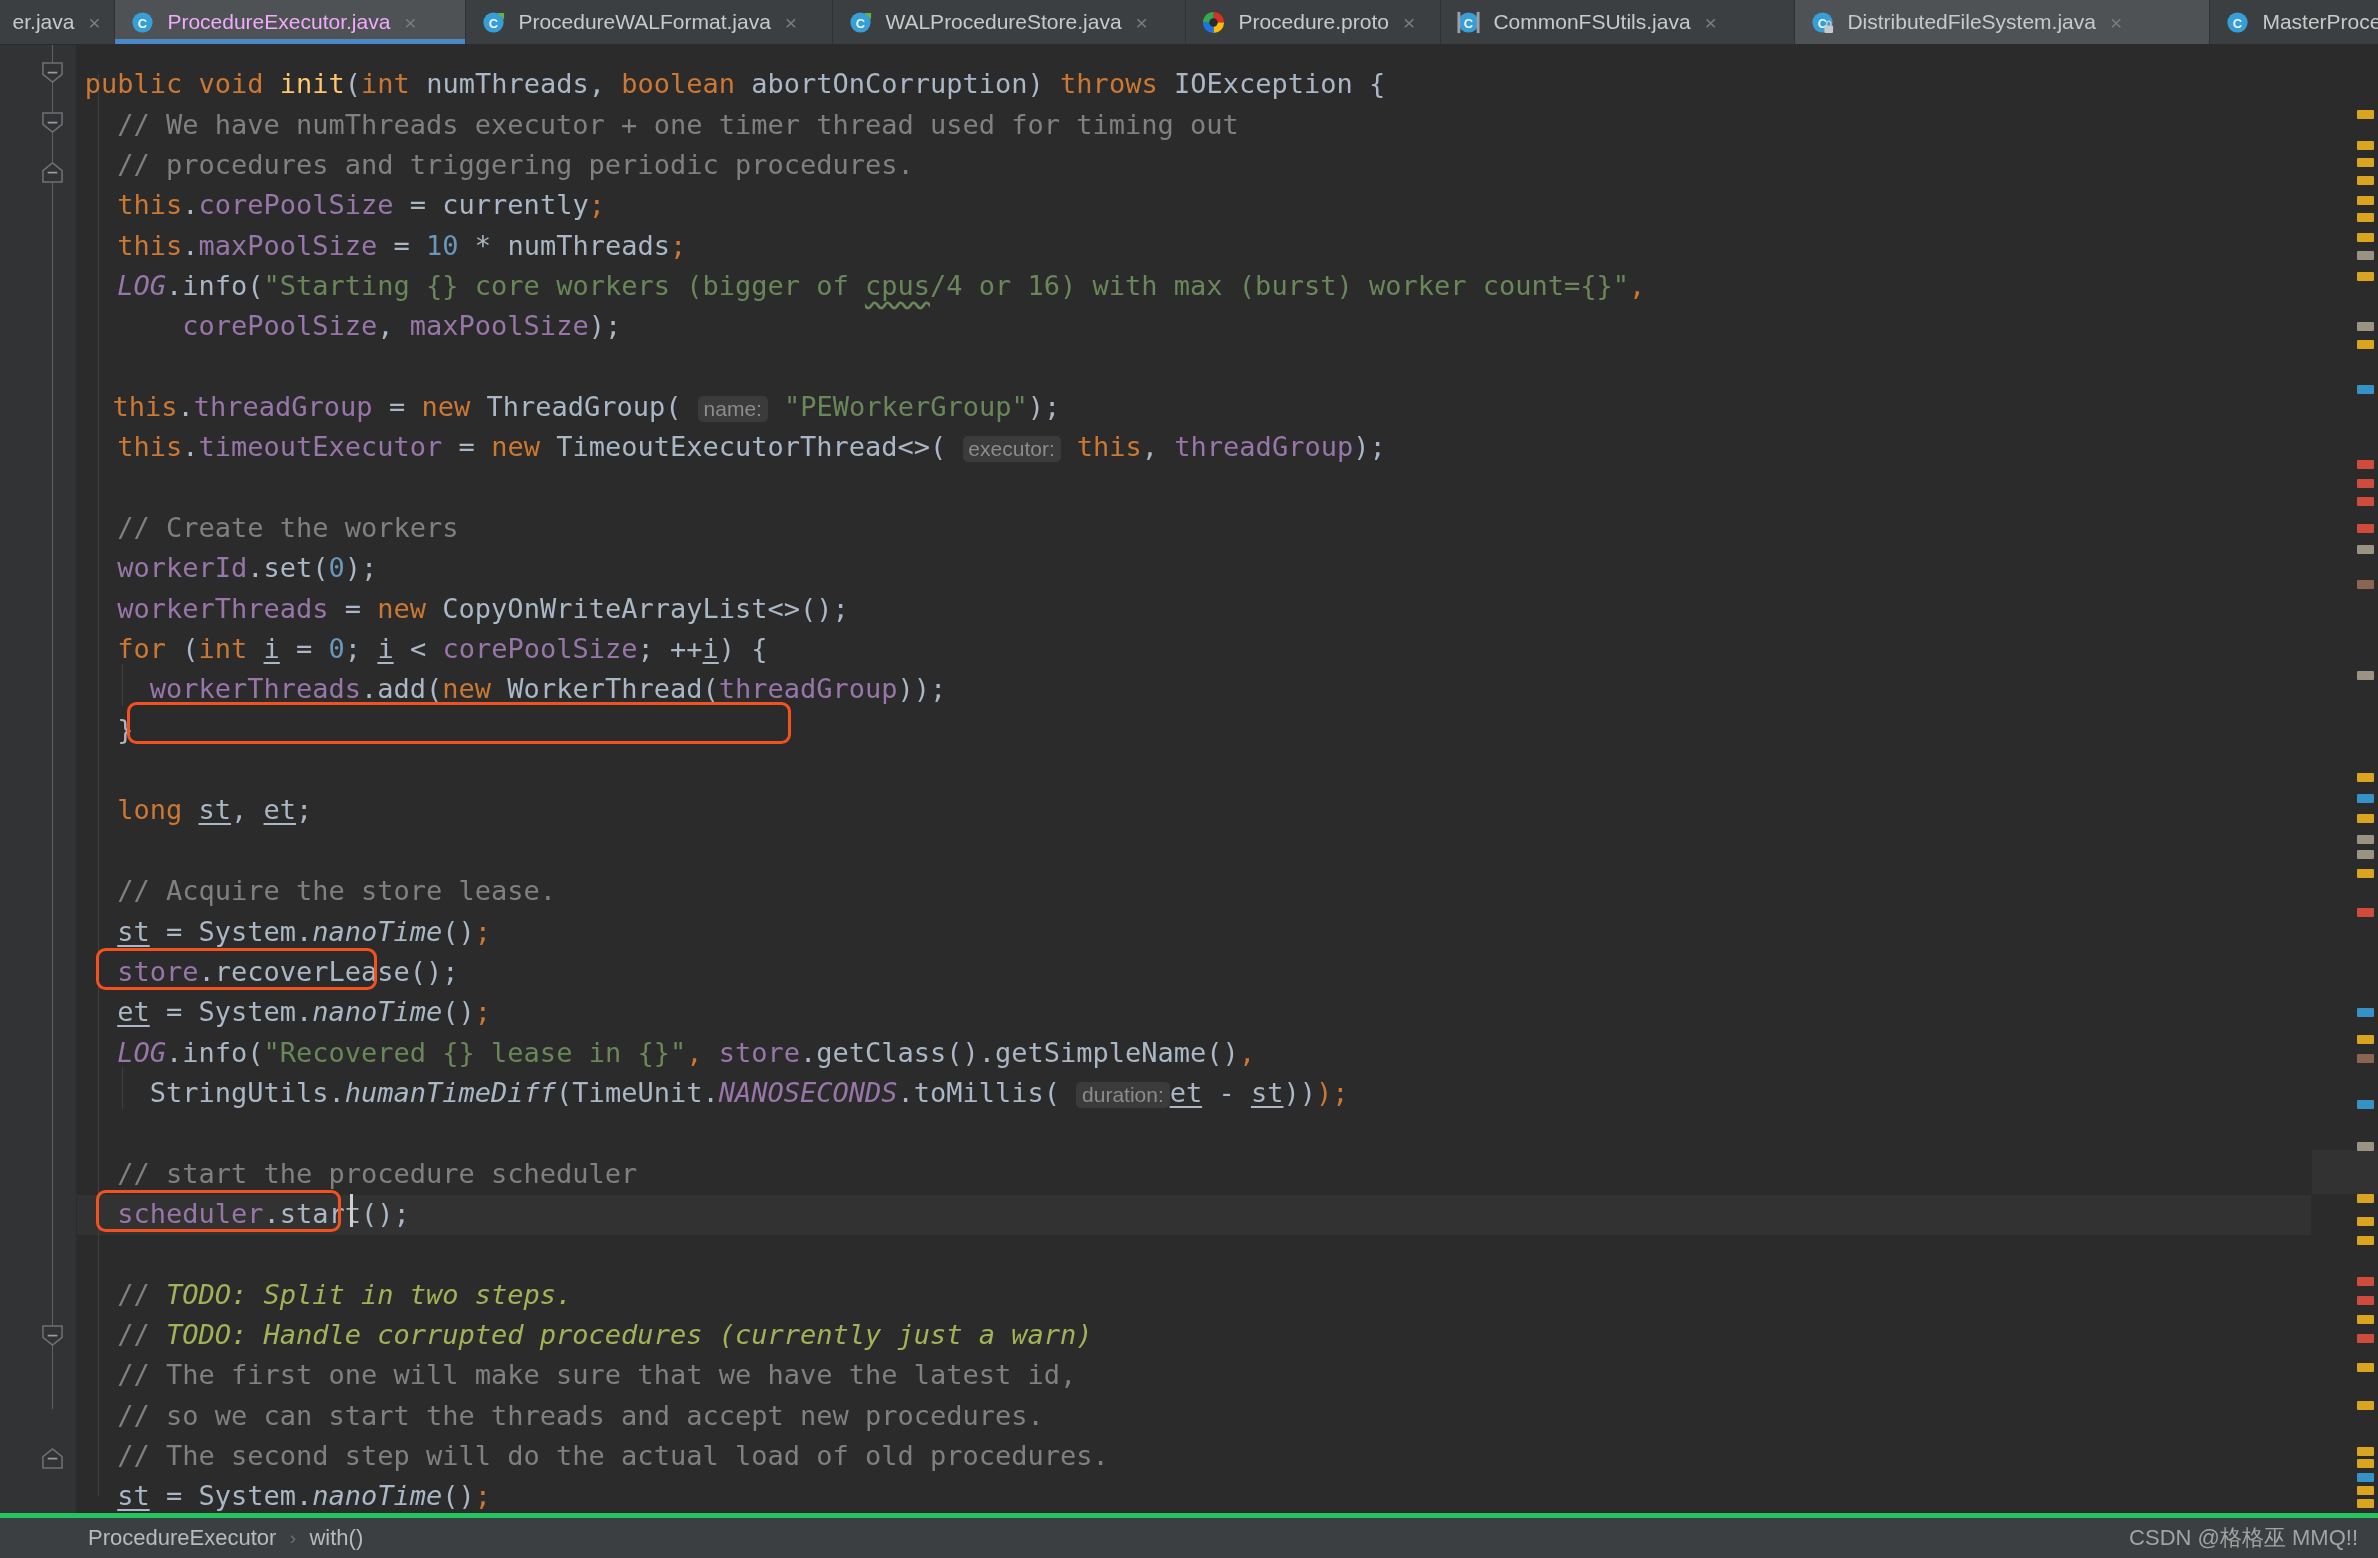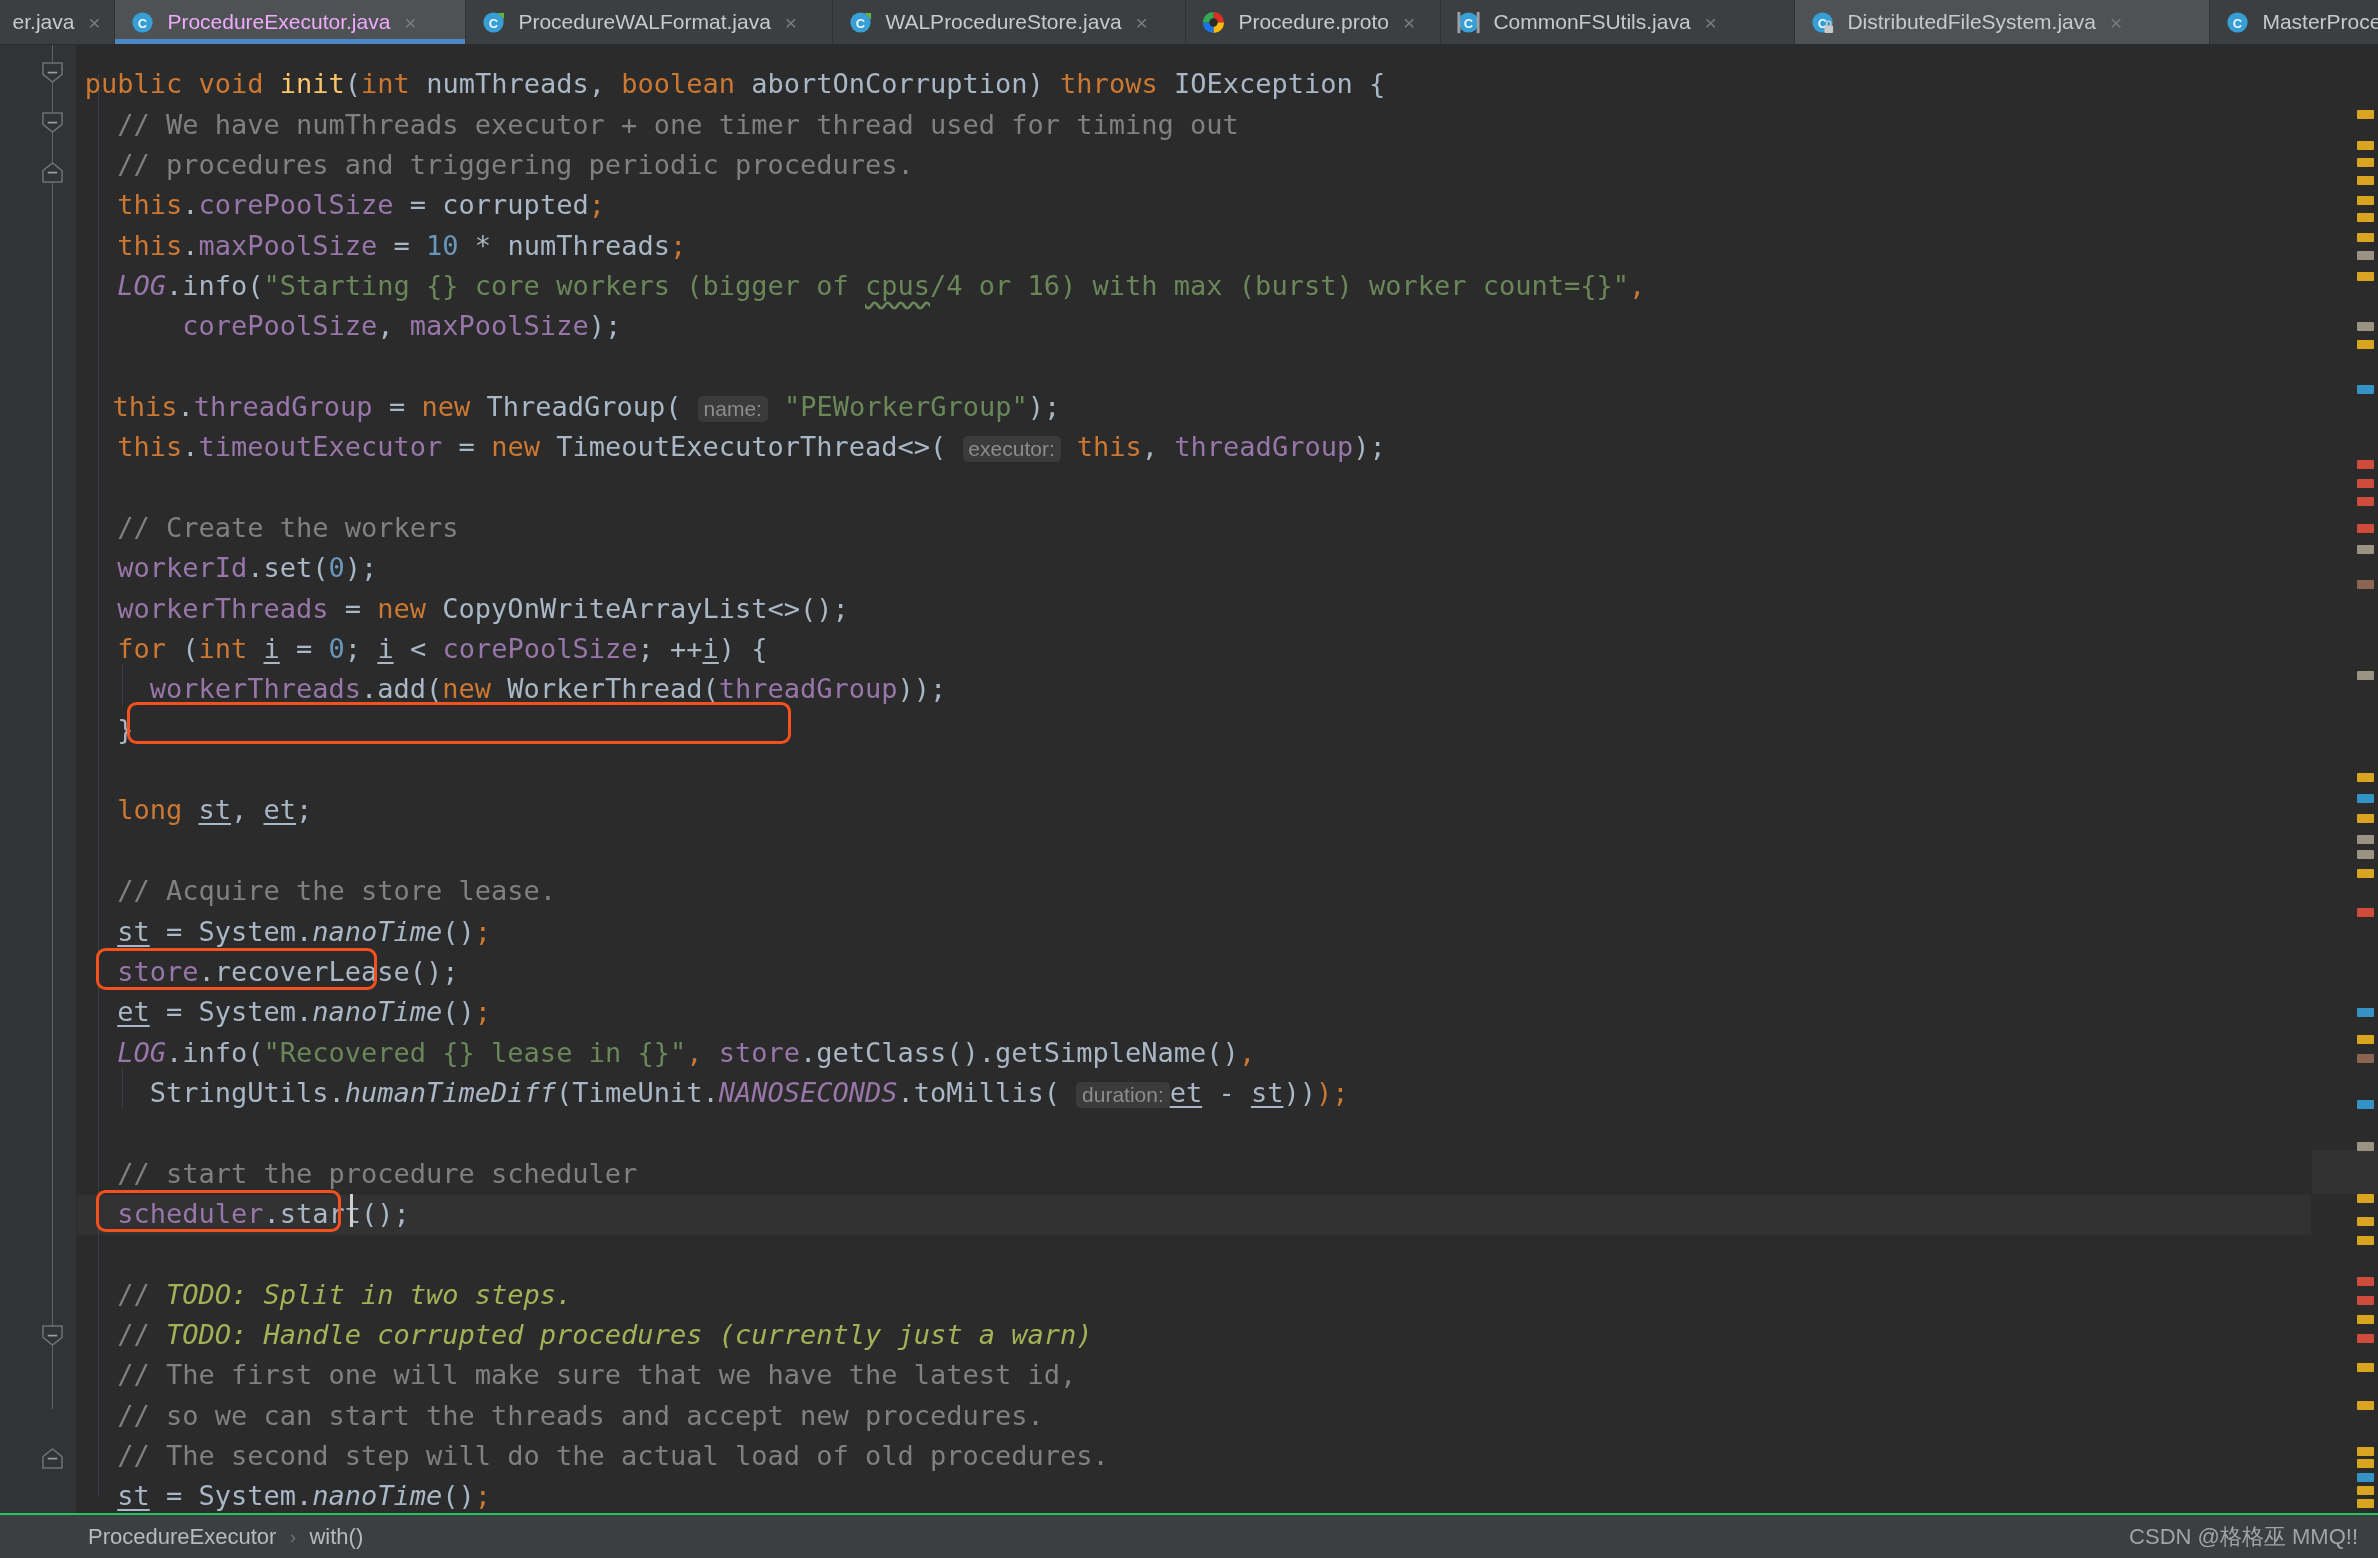--- a/index.html
+++ b/index.html
@@ -158,21 +158,21 @@
     width: 17.3px; height: 8.6px;
     border-radius: 1px;
   }
 
   
   #statusbar {
     position: absolute;
     left: 0; bottom: 0;
     width: 2379px; height: 45px;
     background: #3C3F41;
-    border-top: 2px solid #22c55e;
+    border-top: 5px solid #22c55e;
     display: flex; align-items: center;
     font-family: "Liberation Sans", sans-serif;
   }
   #breadcrumb {
     display: flex; align-items: center; gap: 13.4px;
     margin-left: 88px;
     font-size: 22px;
     color: #BABABA;
   }
   #breadcrumb .sep { color: #6E7275; font-size: 19px; }
@@ -305,21 +305,21 @@
     </div>
   </div>
 
 <div id="editor">
   <div id="currentline" style="top:1150px"></div>
   <div id="indentguide"></div>
   <div id="code-lines">
       <div class="ln" style="top: 19px; left: 7.7px;"><span class="kw">public</span><span class=""> </span><span class="kw">void</span><span class=""> </span><span class="meth">init</span><span class="">(</span><span class="kw">int</span><span class=""> numThreads, </span><span class="kw">boolean</span><span class=""> abortOnCorruption) </span><span class="kw">throws</span><span class=""> IOException {</span></div>
       <div class="ln" style="top: 60px; left: 7.7px;"><span class="cmt">  // We have numThreads executor + one timer thread used for timing out</span></div>
       <div class="ln" style="top: 100px; left: 7.7px;"><span class="cmt">  // procedures and triggering periodic procedures.</span></div>
-      <div class="ln" style="top: 140px; left: 7.7px;"><span class="">  </span><span class="kw">this</span><span class="">.</span><span class="fld">corePoolSize</span><span class=""> = corrupted</span><span class="kw">;</span></div>
+      <div class="ln" style="top: 140px; left: 7.7px;"><span class="">  </span><span class="kw">this</span><span class="">.</span><span class="fld">corePoolSize</span><span class=""> = currently</span><span class="kw">;</span></div>
       <div class="ln" style="top: 181px; left: 7.7px;"><span class="">  </span><span class="kw">this</span><span class="">.</span><span class="fld">maxPoolSize</span><span class=""> = </span><span class="num">10</span><span class=""> * numThreads</span><span class="kw">;</span></div>
       <div class="ln" style="top: 221px; left: 7.7px;"><span class="">  </span><span class="statf">LOG</span><span class="">.info(</span><span class="str">"Starting {} core workers (bigger of </span><span class="str typo">cpus</span><span class="str">/4 or 16) with max (burst) worker count={}"</span><span class="kw">,</span></div>
       <div class="ln" style="top: 261px; left: 7.7px;"><span class="">      </span><span class="fld">corePoolSize</span><span class="">, </span><span class="fld">maxPoolSize</span><span class="">);</span></div>
       <div class="ln" style="top: 342px; left: 3px;"><span class="">  </span><span class="kw">this</span><span class="">.</span><span class="fld">threadGroup</span><span class=""> = </span><span class="kw">new</span><span class=""> ThreadGroup( </span><span class="hint">name:</span><span class=""> </span><span class="str">"PEWorkerGroup"</span><span class="">);</span></div>
       <div class="ln" style="top: 382px; left: 7.7px;"><span class="">  </span><span class="kw">this</span><span class="">.</span><span class="fld">timeoutExecutor</span><span class=""> = </span><span class="kw">new</span><span class=""> TimeoutExecutorThread&lt;&gt;( </span><span class="hint">executor:</span><span class=""> </span><span class="kw">this</span><span class="">, </span><span class="fld">threadGroup</span><span class="">);</span></div>
       <div class="ln" style="top: 463px; left: 7.7px;"><span class="cmt">  // Create the workers</span></div>
       <div class="ln" style="top: 503px; left: 7.7px;"><span class="">  </span><span class="fld">workerId</span><span class="">.set(</span><span class="num">0</span><span class="">);</span></div>
       <div class="ln" style="top: 544px; left: 7.7px;"><span class="">  </span><span class="fld">workerThreads</span><span class=""> = </span><span class="kw">new</span><span class=""> CopyOnWriteArrayList&lt;&gt;();</span></div>
       <div class="ln" style="top: 584px; left: 7.7px;"><span class="">  </span><span class="kw">for</span><span class=""> (</span><span class="kw">int</span><span class=""> </span><span class="loc">i</span><span class=""> = </span><span class="num">0</span><span class="">; </span><span class="loc">i</span><span class=""> &lt; </span><span class="fld">corePoolSize</span><span class="">; ++</span><span class="loc">i</span><span class="">) {</span></div>
       <div class="ln" style="top: 624px; left: 7.7px;"><span class="">    </span><span class="fld">workerThreads</span><span class="">.add(</span><span class="kw">new</span><span class=""> WorkerThread(</span><span class="fld">threadGroup</span><span class="">));</span></div>

